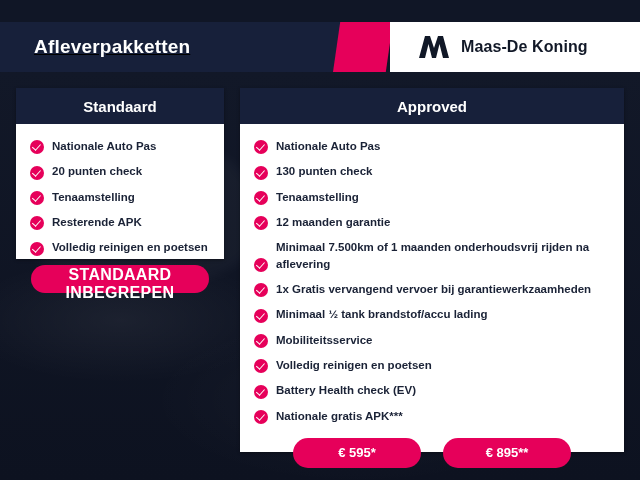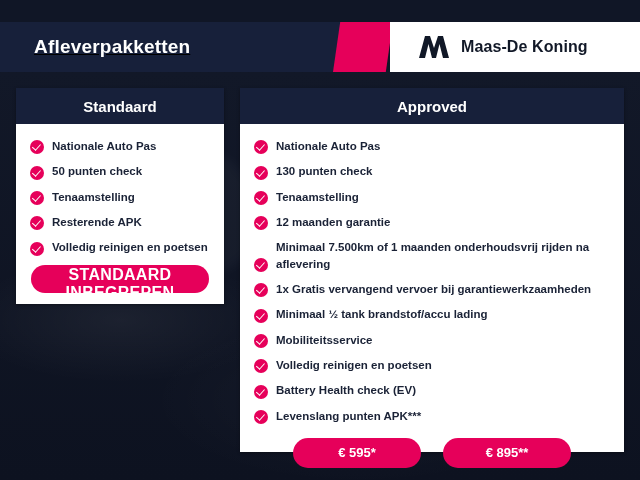--- a/index.html
+++ b/index.html
@@ -106,21 +106,21 @@
   
   .card {
     position: absolute;
     background: #ffffff;
     box-shadow: 0 1px 3px rgba(0,0,0,0.35);
   }
   .card-standaard {
     left: 16px;
     top: 88px;
     width: 208px;
-    height: 216px;
+    height: 171px;
   }
   .card-approved {
     left: 240px;
     top: 88px;
     width: 384px;
     height: 364px;
   }
   .card-head {
     background: #17203a;
     color: #ffffff;
@@ -234,21 +234,21 @@
   <div class="card card-standaard">
     <div class="card-head">Standaard</div>
     <div class="card-body">
       <ul class="features">
         <li>
           <span class="check"></span>
           <span class="feat-text">Nationale Auto Pas</span>
         </li>
         <li>
           <span class="check"></span>
-          <span class="feat-text">50 punten check</span>
+          <span class="feat-text">20 punten check</span>
         </li>
         <li>
           <span class="check"></span>
           <span class="feat-text">Tenaamstelling</span>
         </li>
         <li>
           <span class="check"></span>
           <span class="feat-text">Resterende APK</span>
         </li>
         <li>
@@ -299,21 +299,21 @@
         <li>
           <span class="check"></span>
           <span class="feat-text wide">Volledig reinigen en poetsen</span>
         </li>
         <li>
           <span class="check"></span>
           <span class="feat-text wide">Battery Health check (EV)</span>
         </li>
         <li>
           <span class="check"></span>
-          <span class="feat-text wide">Levenslang punten APK***</span>
+          <span class="feat-text wide">Nationale gratis APK***</span>
         </li>
       </ul>
 
       <div class="price-row">
         <button class="btn-price">€ 595*</button>
         <button class="btn-price">€ 895**</button>
       </div>
 
     </div>
   </div>

